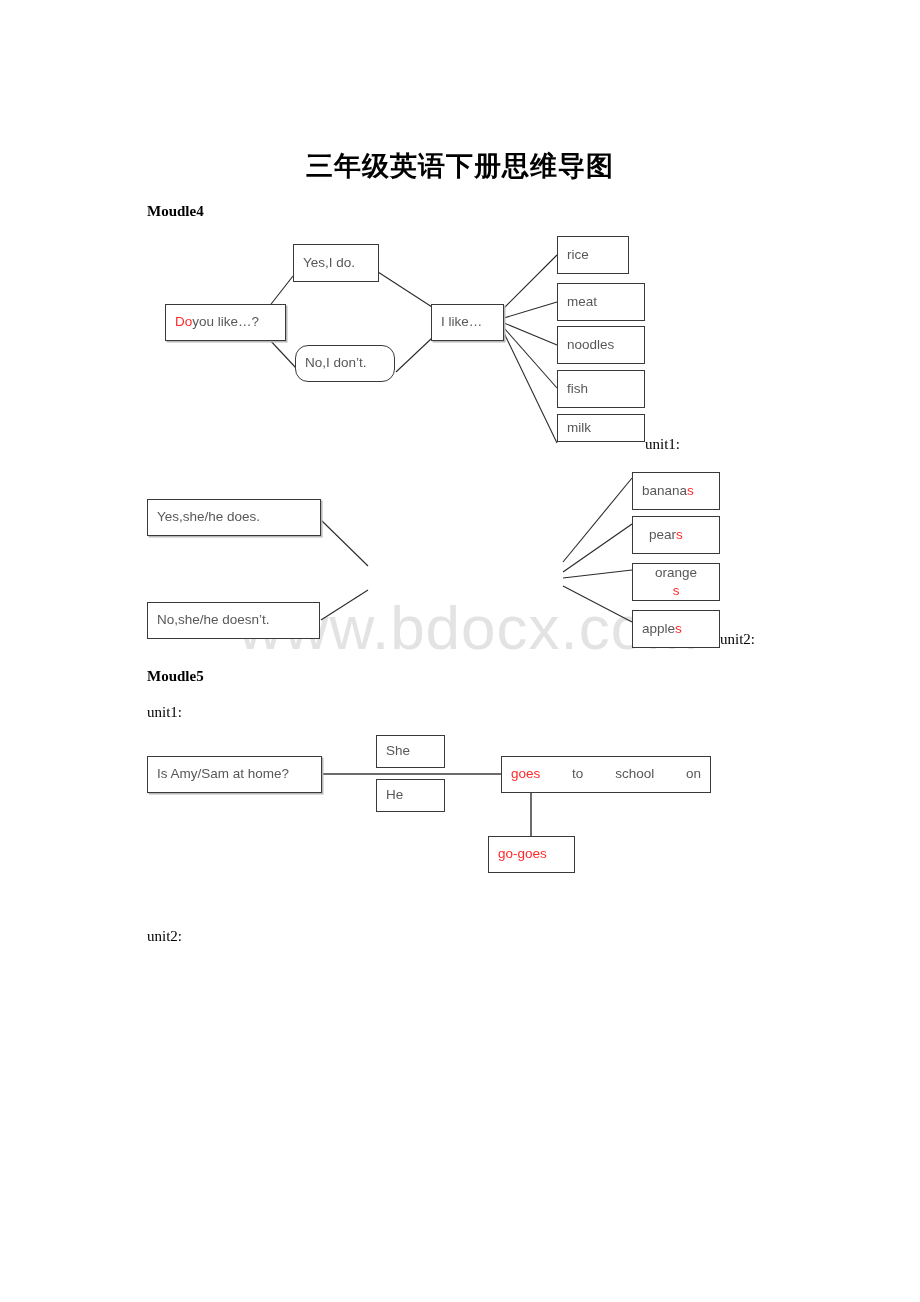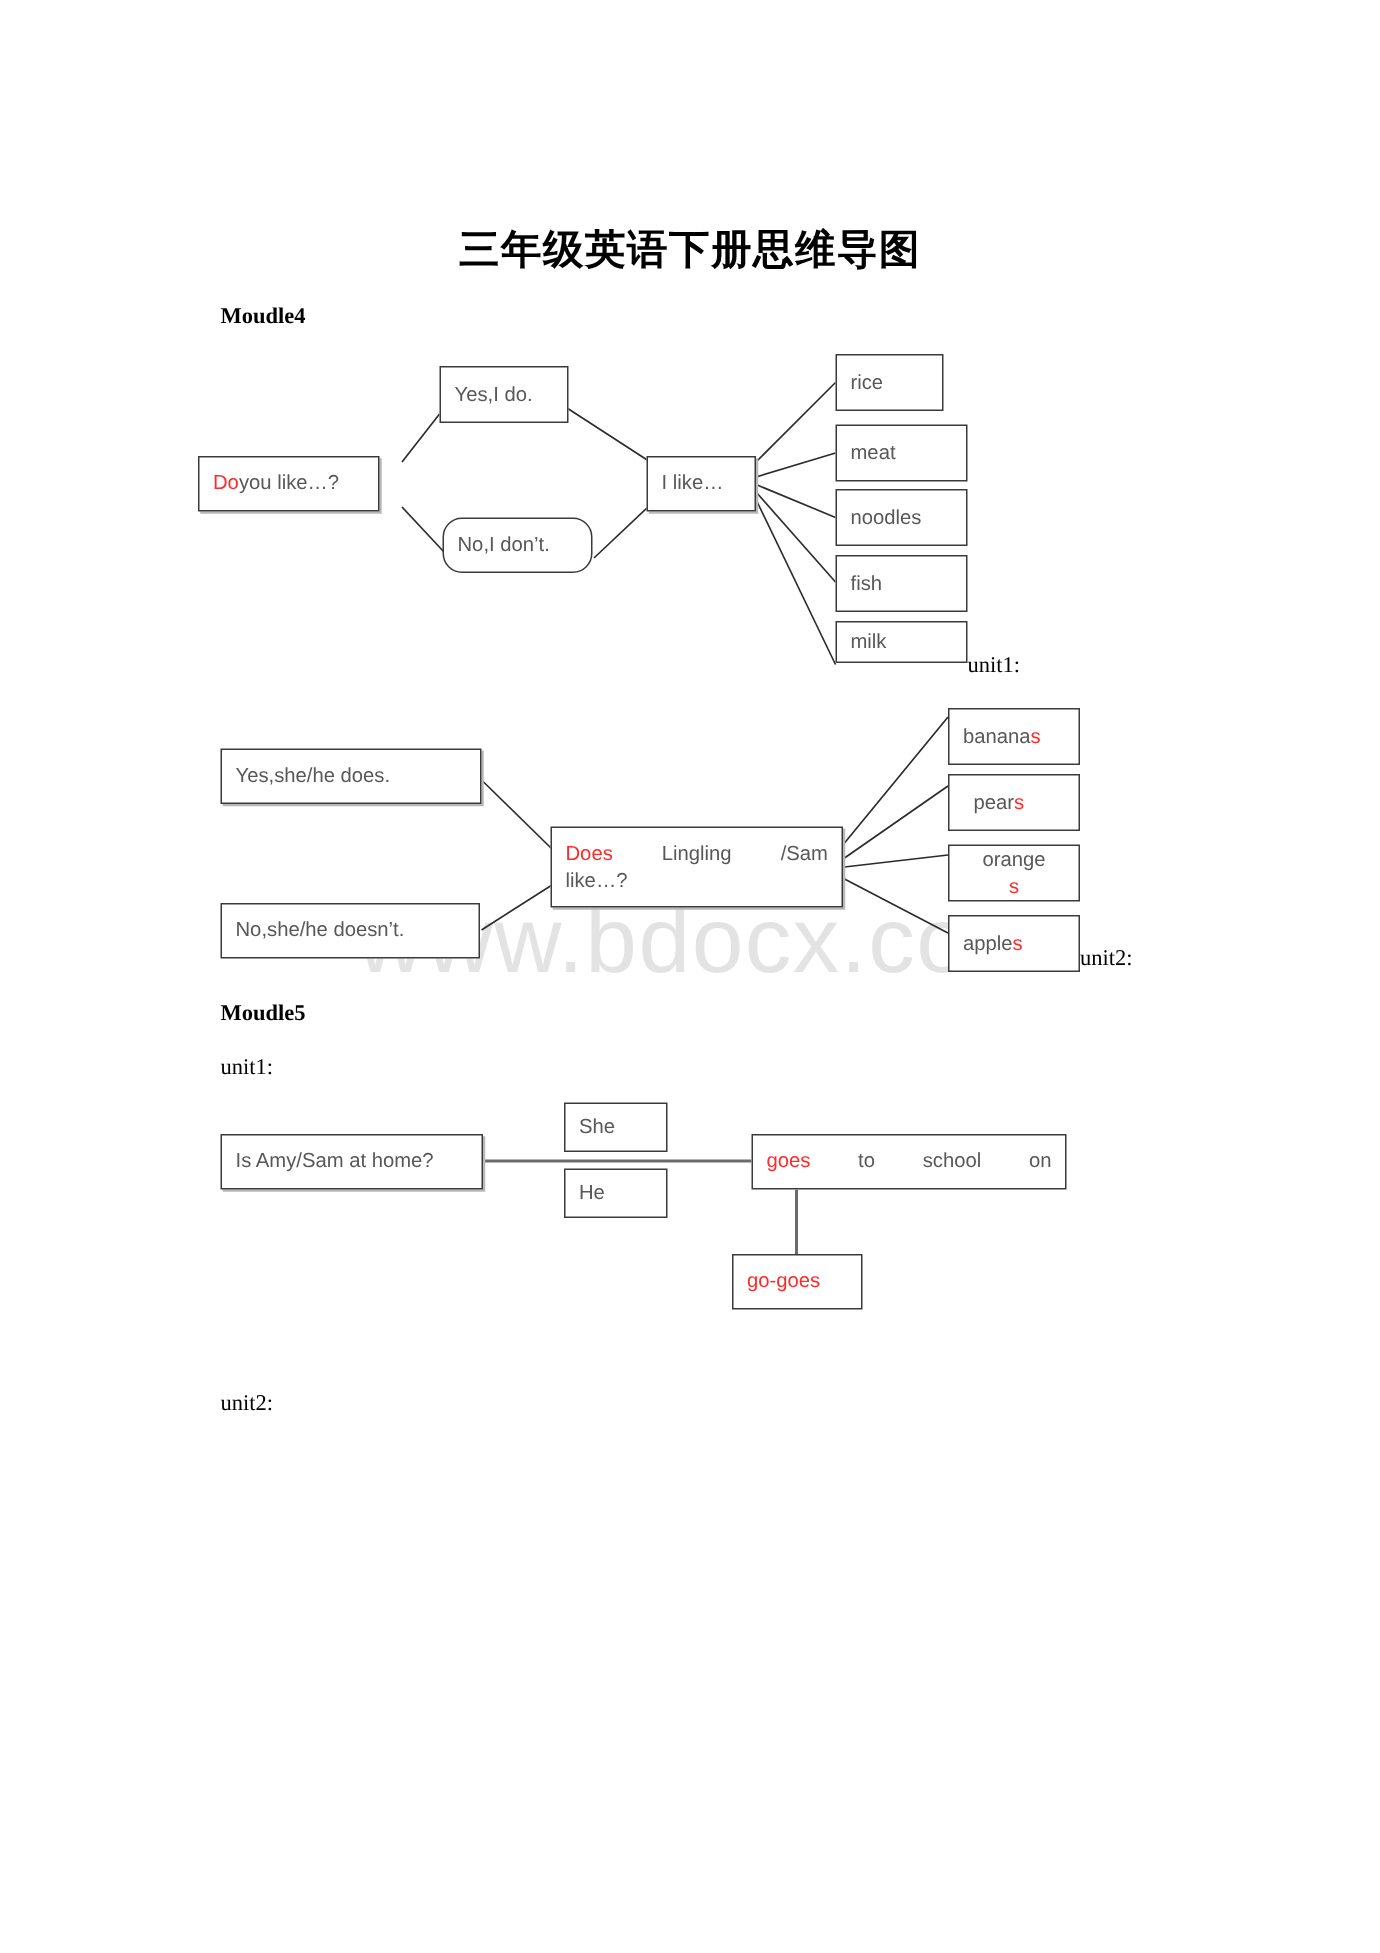--- a/index.html
+++ b/index.html
@@ -138,21 +138,21 @@
     <line x1="321" y1="620" x2="368" y2="590"></line>
     <line x1="563" y1="562" x2="632" y2="478"></line>
     <line x1="563" y1="572" x2="632" y2="524"></line>
     <line x1="563" y1="578" x2="632" y2="570"></line>
     <line x1="563" y1="586" x2="632" y2="622"></line>
 
     <line class="thick" x1="322" y1="774" x2="501" y2="774"></line>
     <line class="thick" x1="531" y1="793" x2="531" y2="836"></line>
   </svg>
 
-  <div class="node shadow" style="left:132px; top:304px; width:121px; height:37px;">
+  <div class="node shadow" style="left:165px; top:304px; width:121px; height:37px;">
     <span class="red">Do</span>
       <span> you like…?</span>
   </div>
 
   <div class="node" style="left:293px; top:244px; width:86px; height:38px;">
     <span>Yes,I do.</span>
   </div>
 
   <div class="node" style="left:295px; top:345px; width:100px; height:37px;border-radius:13px;">
     <span>No,I don’t.</span>
@@ -181,28 +181,20 @@
   <div class="unit-tag" style="left:645px; top:436px;">unit1:</div>
 
   <div class="node shadow" style="left:147px; top:499px; width:174px; height:37px;">
     <span>Yes,she/he does.</span>
   </div>
 
   <div class="node" style="left:147px; top:602px; width:173px; height:37px;">
     <span>No,she/he doesn’t.</span>
   </div>
 
-  <div class="node multi shadow" style="left:367px; top:551px; width:195px; height:54px;">
-    <div class="spread">
-      <span class="red">Does</span>
-      <span>Lingling</span>
-      <span>/Sam</span>
-    </div>
-    <div><span>like…?</span></div>
-  </div>
 
   <div class="node" style="left:632px; top:472px; width:88px; height:38px;">
     <span>banana</span>
       <span class="red">s</span>
   </div>
   <div class="node" style="left:632px; top:516px; width:88px; height:38px;padding-left:16px;">
     <span>pear</span>
       <span class="red">s</span>
   </div>
   <div class="node" style="left:632px; top:563px; width:88px; height:38px;flex-direction:column;">

